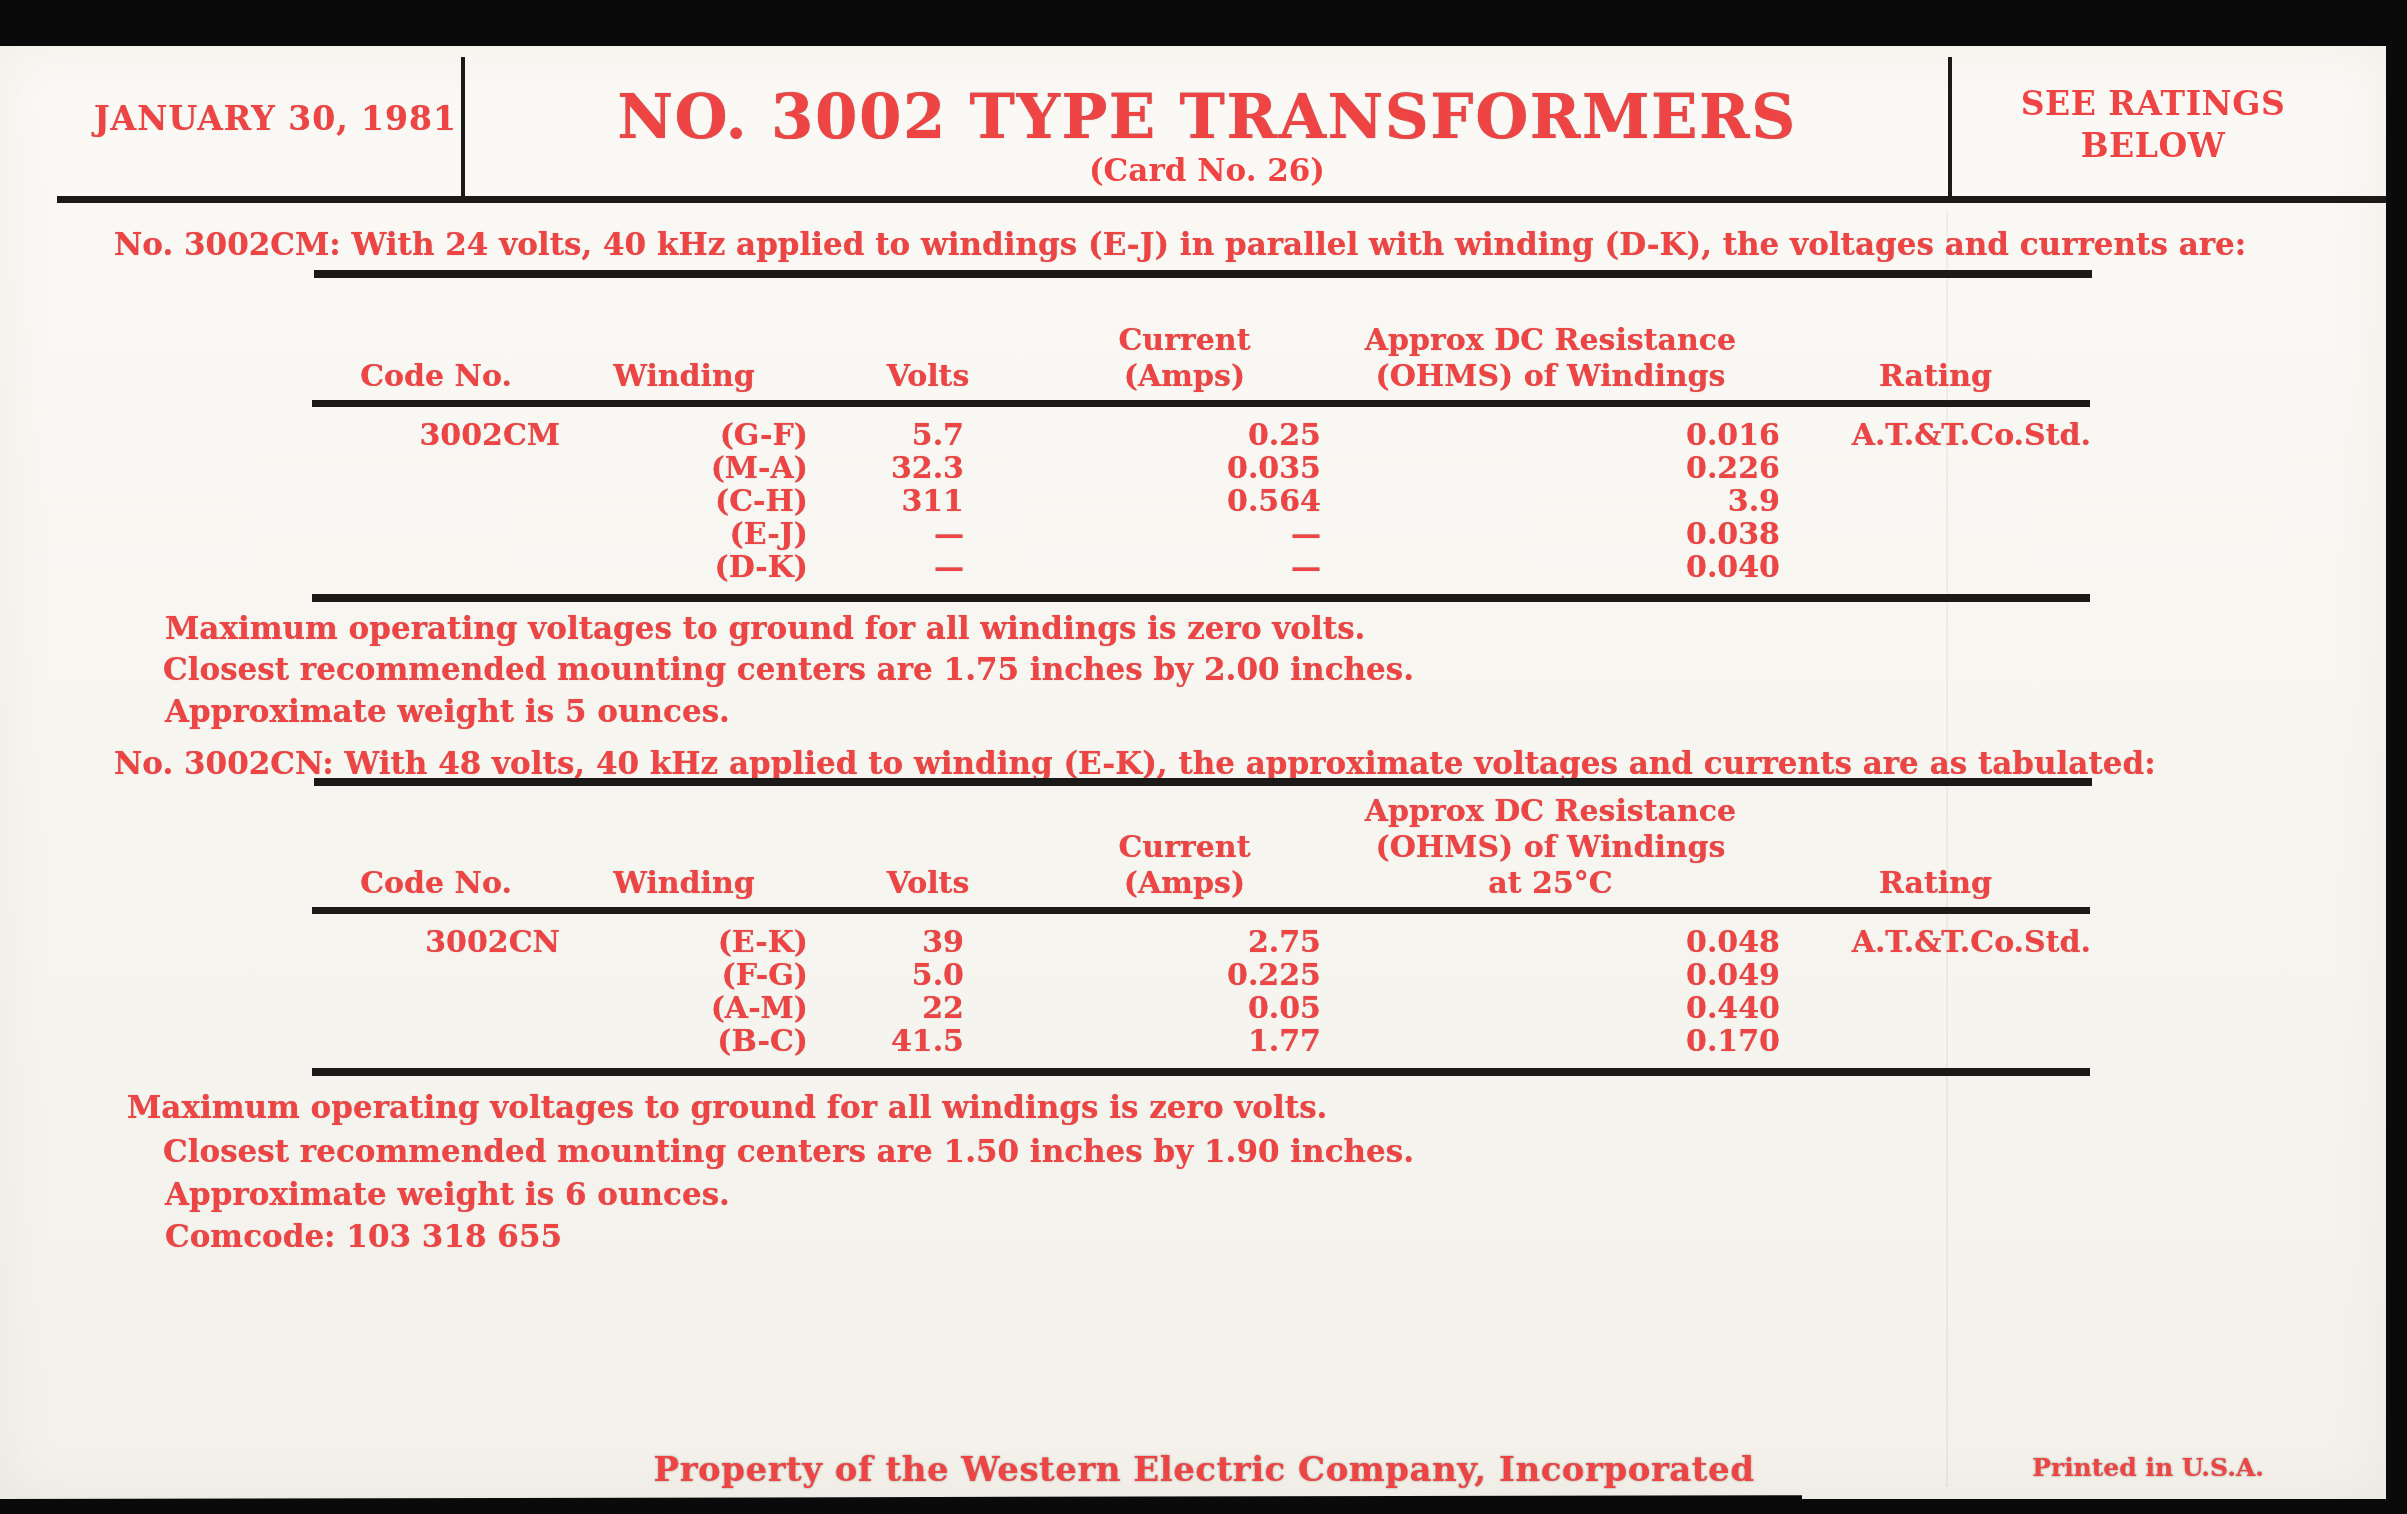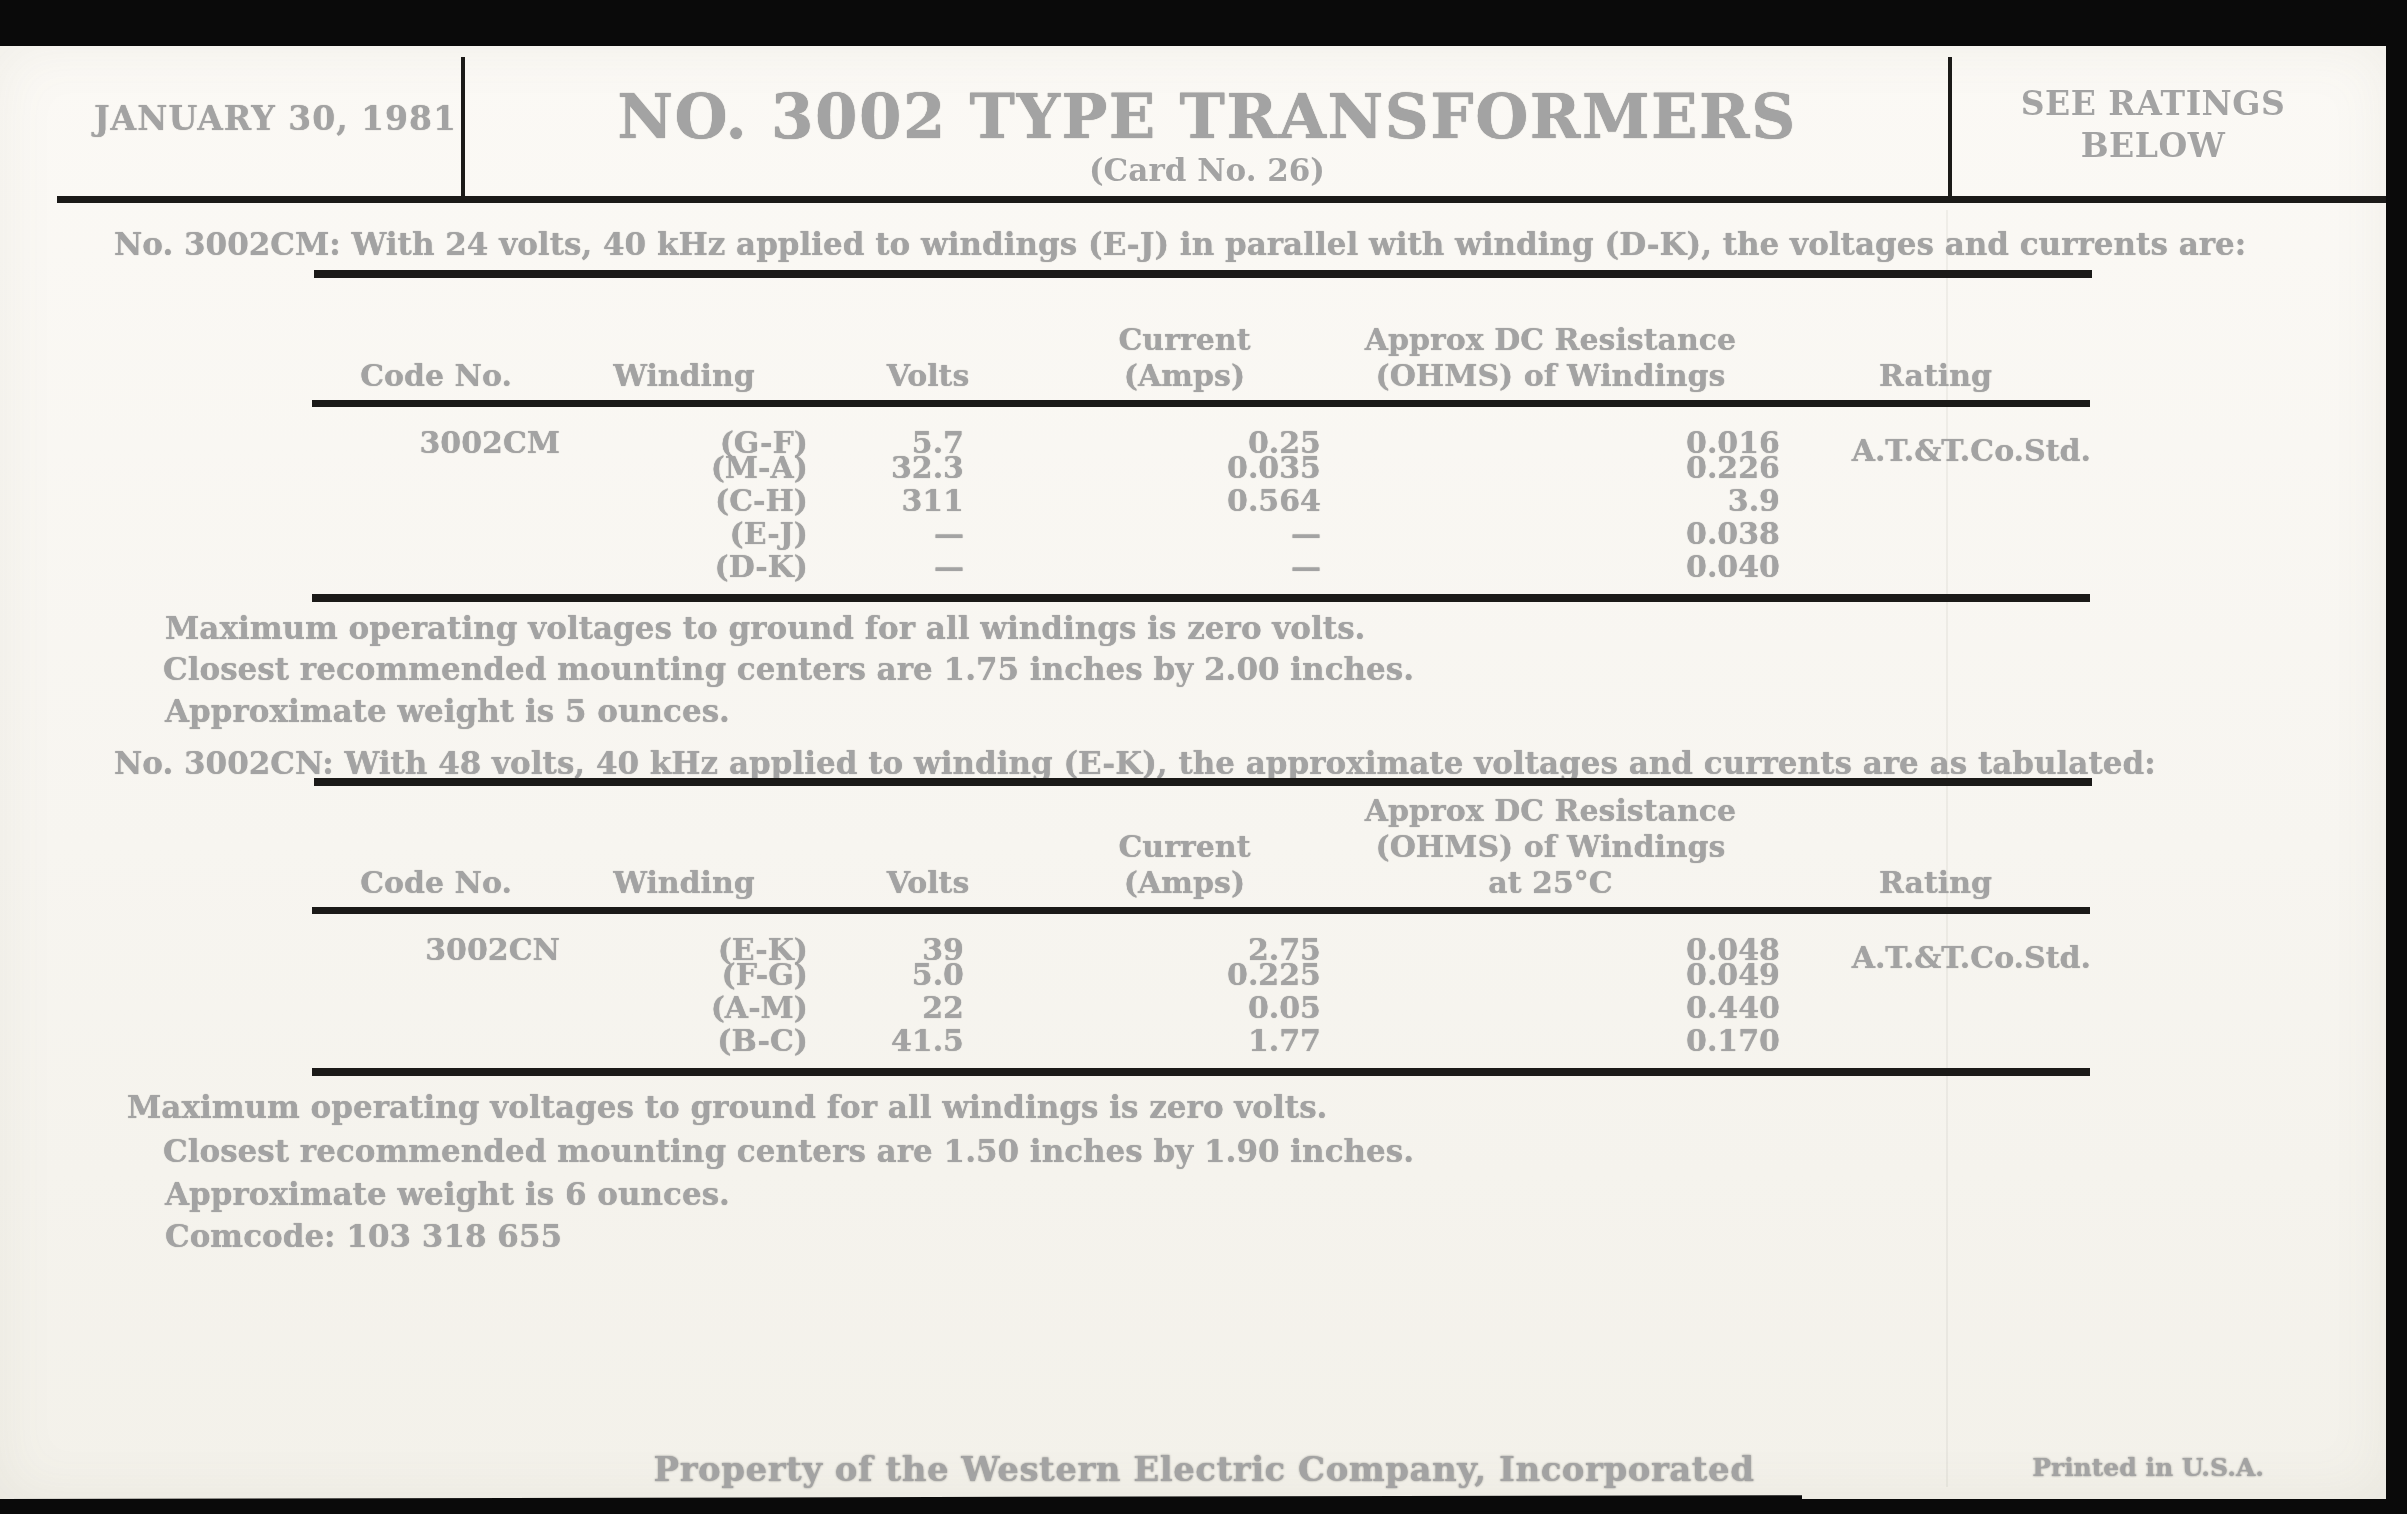--- a/index.html
+++ b/index.html
@@ -1,20 +1,20 @@
 <!DOCTYPE html>
 <html><head>
 <meta charset="utf-8">
 <style>
   html,body{margin:0;padding:0;background:#000;}
   .page{
     position:relative;width:2408px;height:1515px;overflow:hidden;
     background:#0a0a0a;
     font-family:"DejaVu Serif","Liberation Serif",serif;
-    font-weight:700;color:#a3a3a3;
+    font-weight:700;color:#ef4444;
   }
   .card{
     position:absolute;left:0;top:46px;width:2386px;height:1453px;
     background:linear-gradient(180deg,#fbf9f5 0%,#f7f5f0 55%,#f3f1ea 100%);
     box-shadow:inset 0 0 59px rgba(120,110,90,0.08);
   }
   .txt{position:absolute;white-space:nowrap;text-shadow:0 0 1px rgba(30,29,26,0.4);}
   
   .h-date{left:94px;top:99px;font-size:33px;letter-spacing:1px;}
   .h-center{position:absolute;left:465px;top:0;width:1484px;text-align:center;}
@@ -45,21 +45,21 @@
   .midrule{height:7px;background:#1b1a18;margin-top:6px;}
   .botrule{height:8px;background:#1b1a18;margin-top:12px;}
   .tbody{margin-top:10px;}
   .trow{height:33px;align-items:center;font-size:30px;}
   .trow > div{text-shadow:0 0 1px rgba(30,29,26,0.4);text-align:right;}
   .vc1{text-align:center;}
   .vc2{text-align:center;}
   .vc3{text-align:right;padding-right:84px;}
   .vc4{padding-left:97px;}
   .vc5{padding-left:184px;}
-  .vc6{padding-left:39px;margin-top:16px;}
+  .vc6{padding-left:39px;}
   
   .note{font-size:31px;}
   .n1a{left:165px;top:610px;}
   .n1b{left:163px;top:651px;}
   .n1c{left:165px;top:693px;}
   .n2a{left:127px;top:1089px;}
   .n2b{left:163px;top:1133px;}
   .n2c{left:165px;top:1176px;}
   .n2d{left:165px;top:1218px;}
   

